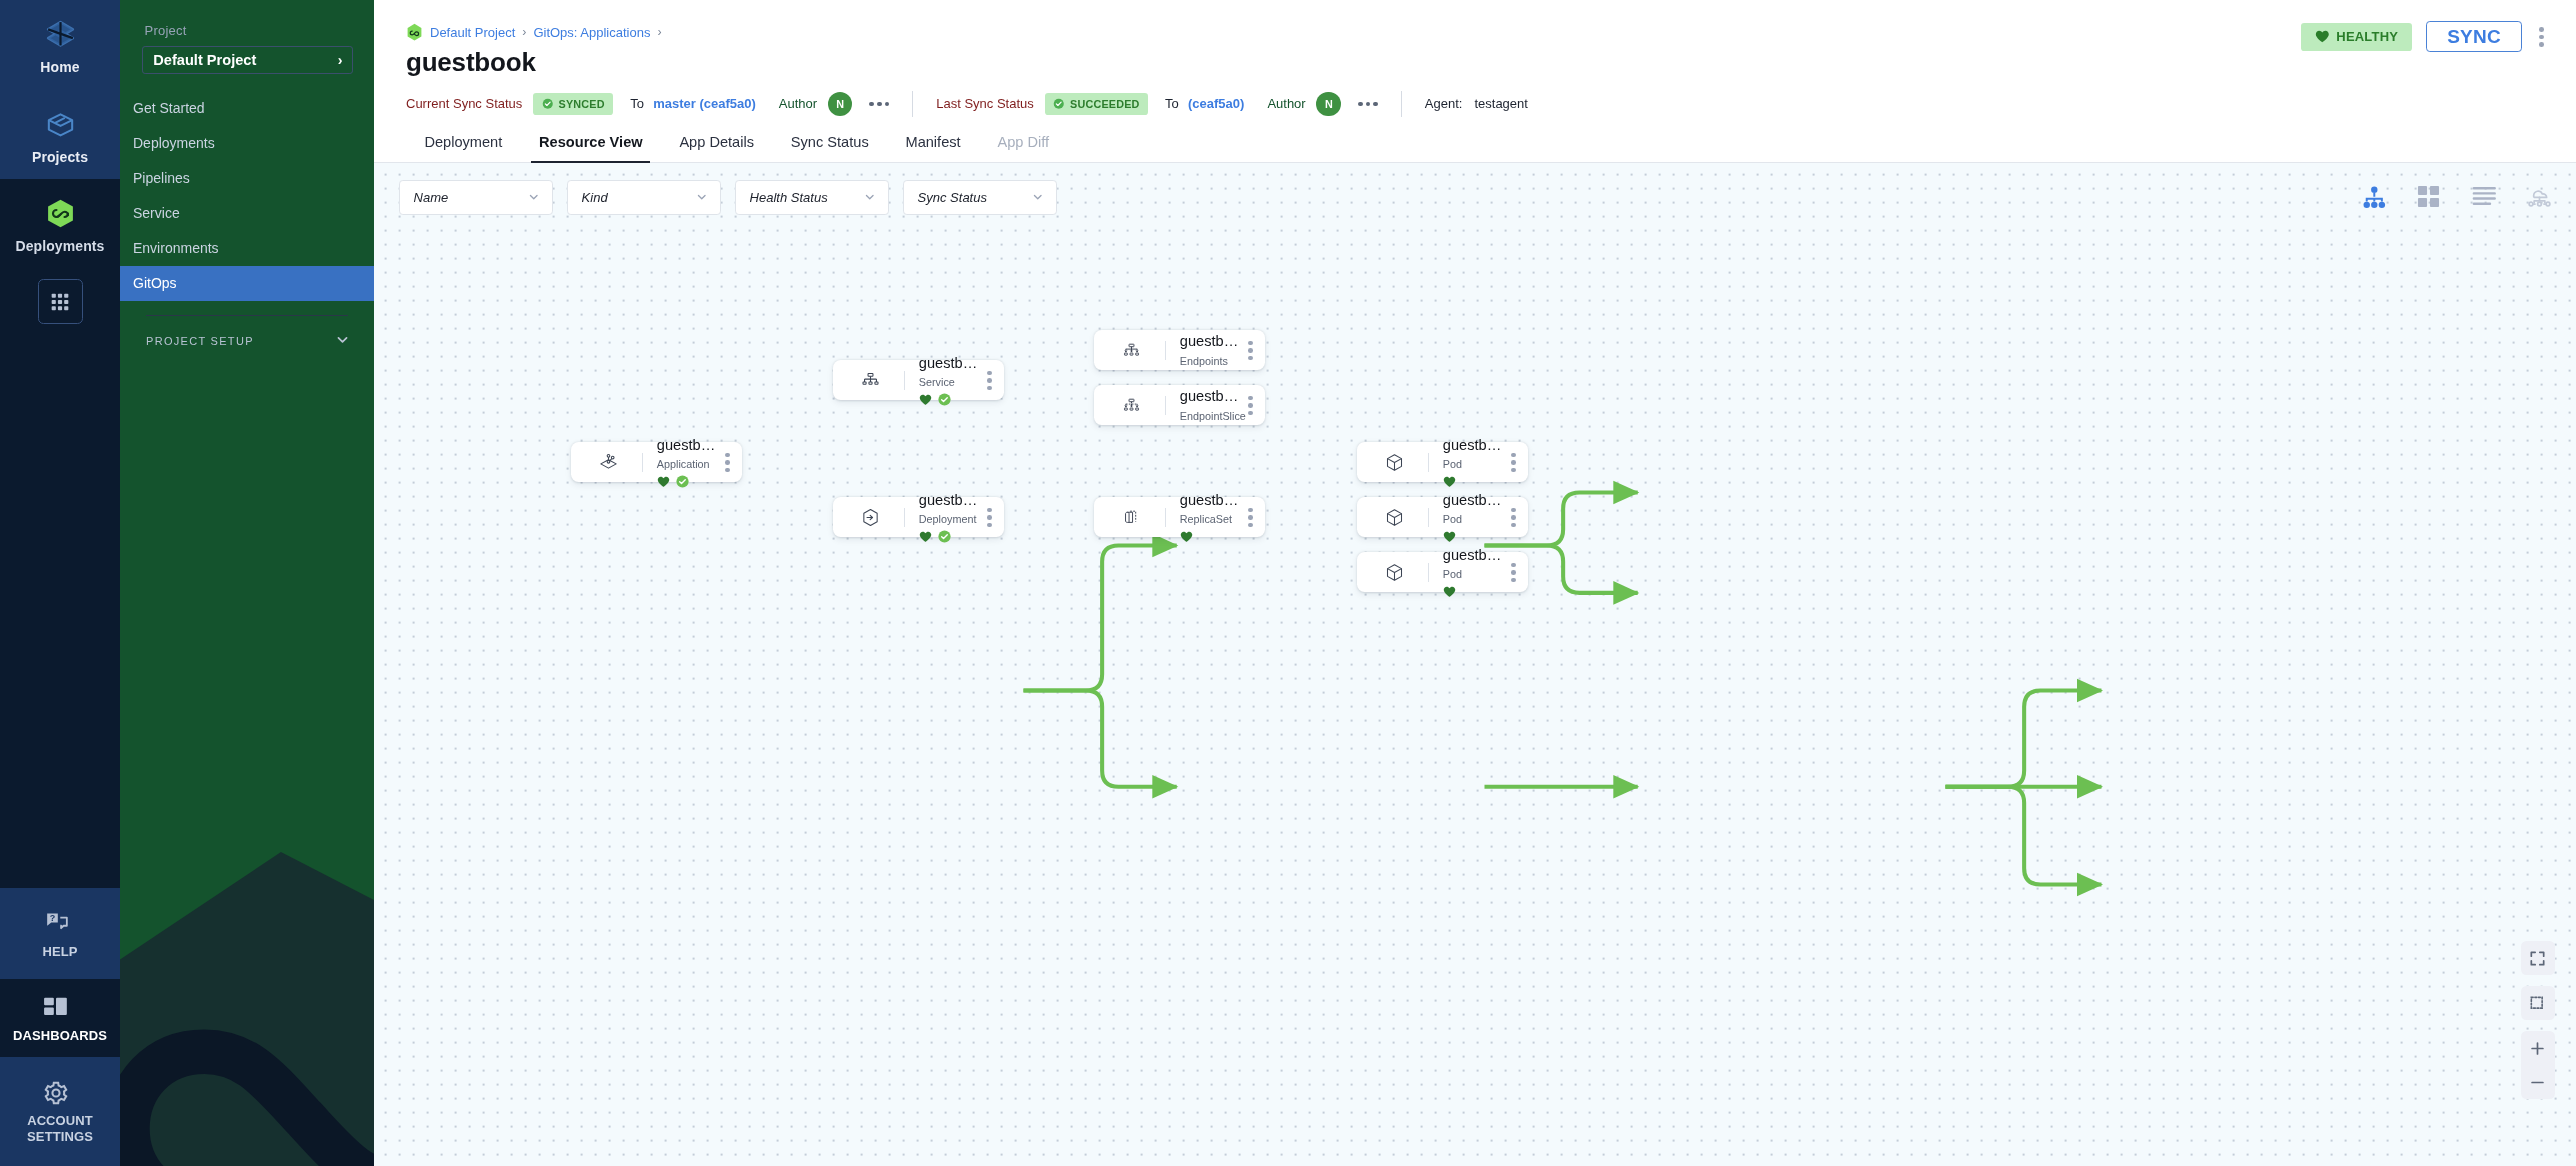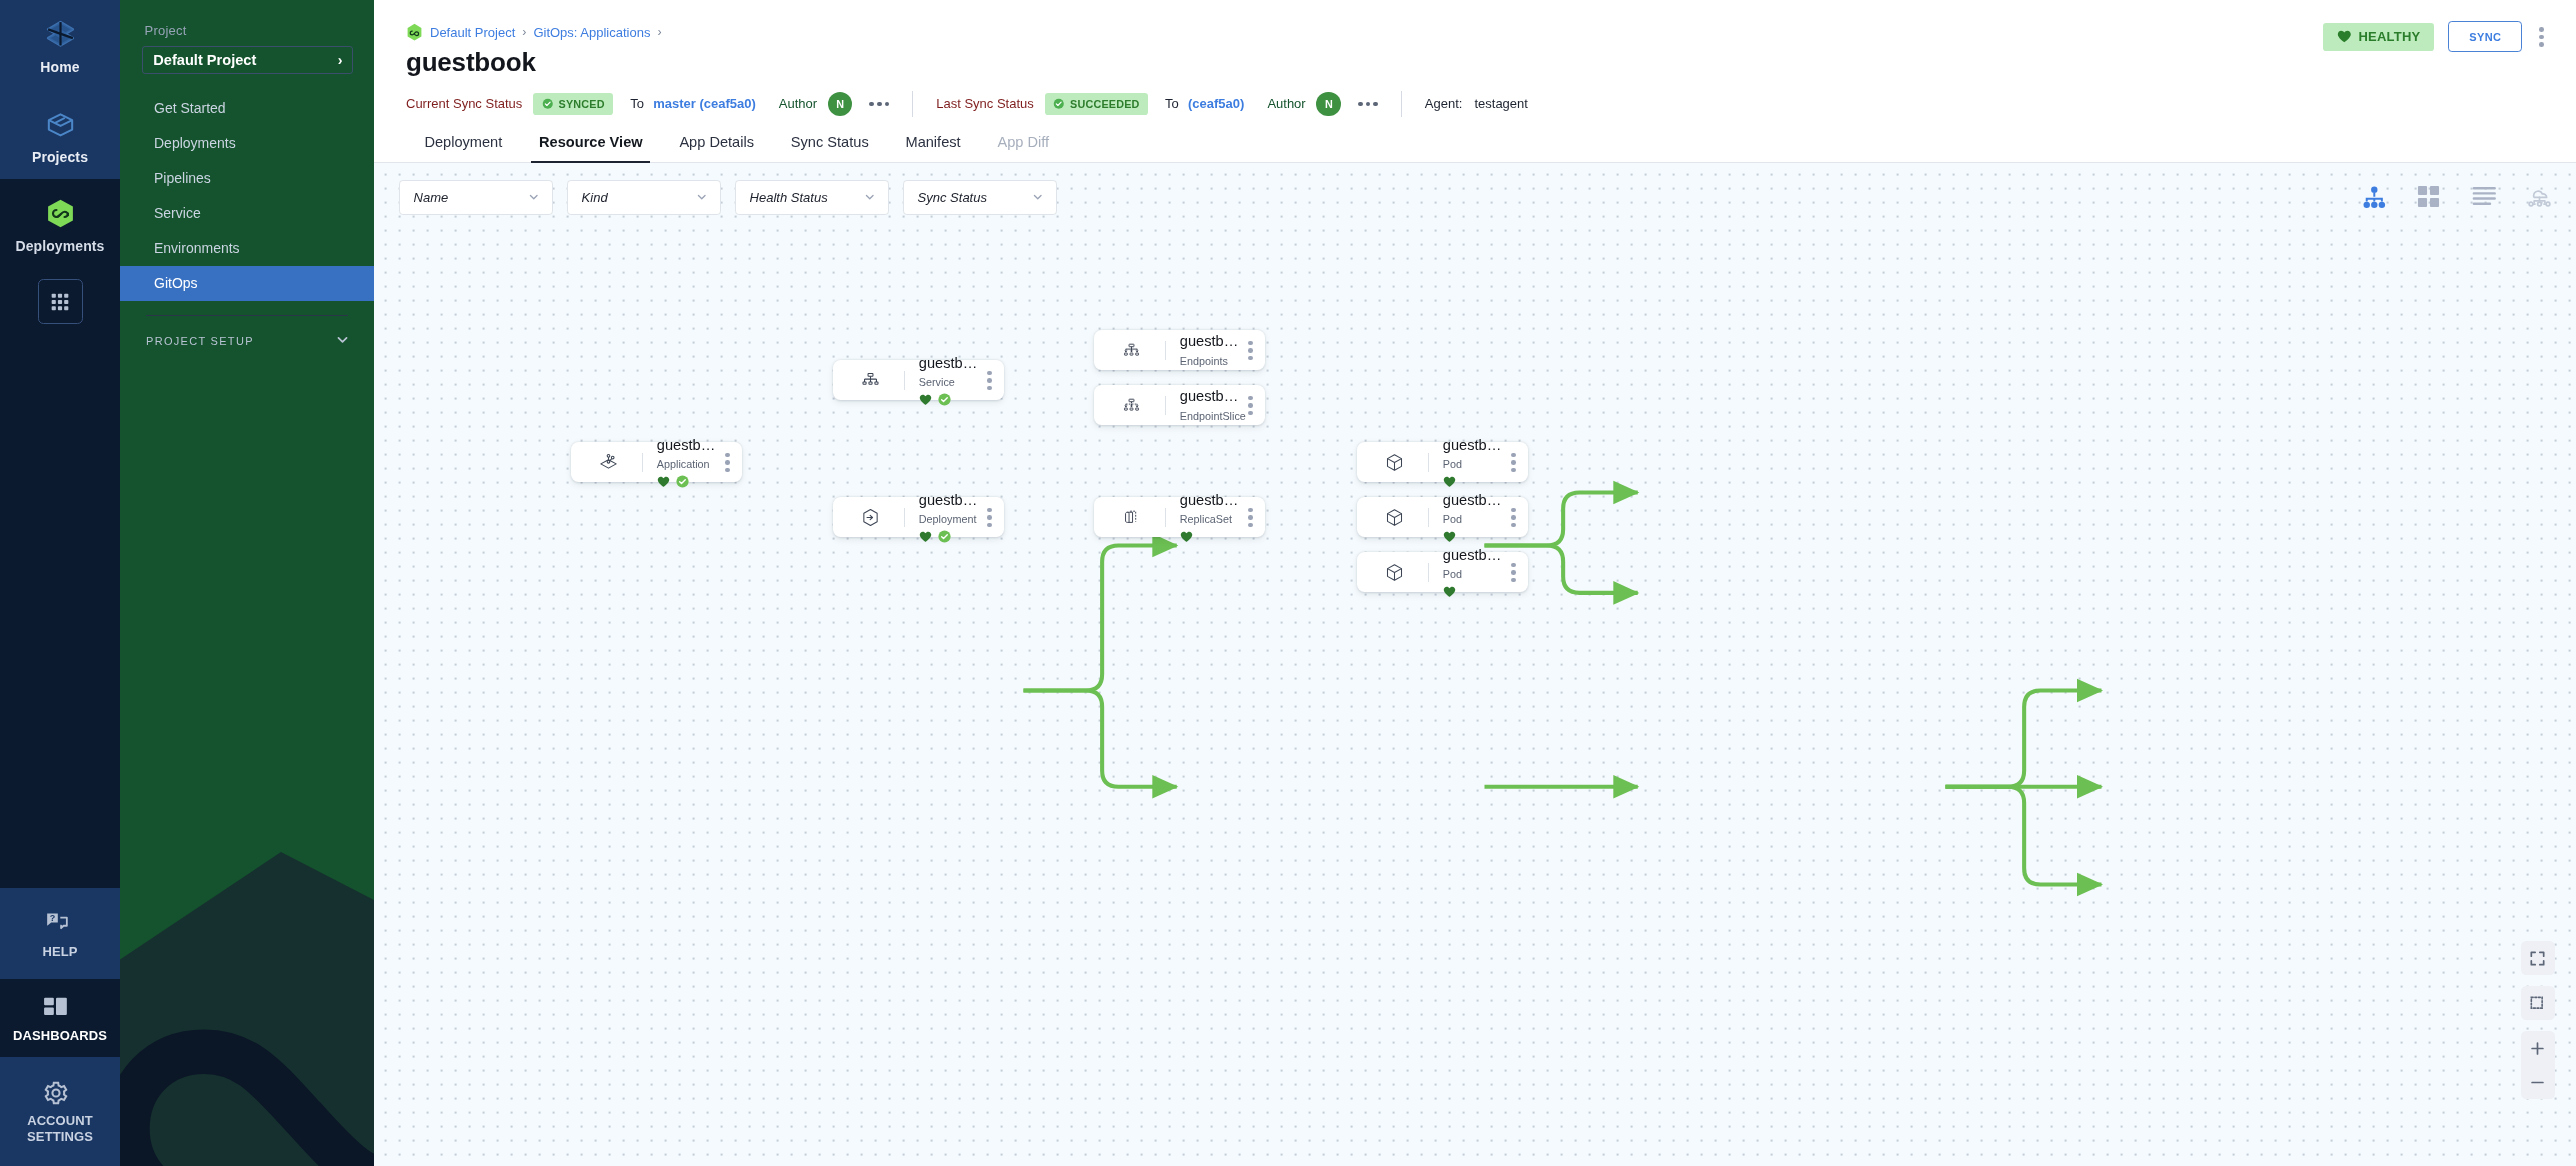--- a/index.html
+++ b/index.html
@@ -60,21 +60,21 @@
   .proj-pill {
     margin: 0 21.5px; height: 28px; border: 0.8px solid #3b4f6d; border-radius: 3.1px;
     display: flex; align-items: center; justify-content: space-between;
     padding: 0 9.2px 0 10.8px; cursor: pointer;
   }
   .proj-pill span.t { font-size: 14.6px; font-weight: 700; color: #ffffff; }
   .proj-pill .chev { color: #ffffff; font-size: 14px; font-weight: 700; line-height: 1; }
   .side-nav { margin-top: 17px; }
   .side-link {
     height: 35px; display: flex; align-items: center;
-    padding: 0 34px; font-size: 14px; color: #cbd4e2; cursor: pointer;
+    padding: 0 13px; font-size: 14px; color: #cbd4e2; cursor: pointer;
   }
   .side-link.active { background: #3971c2; color: #ffffff; font-weight: 400; }
   .side-div { height: 0.8px; background: #2a3648; margin: 14px 26px 0; }
   .side-sec {
     height: 38px; display: flex; align-items: center; justify-content: space-between;
     padding: 0 24.6px 0 26px; margin-top: 6.1px; cursor: pointer;
   }
   .side-sec .lbl { font-size: 11px; letter-spacing: 1.3px; color: #b9c3d4; font-weight: 400; }
 
   
@@ -91,21 +91,21 @@
   .title-actions { margin-left: auto; display: flex; align-items: center; gap: 14px;
                    padding-right: 6.1px; margin-top: -26px; }
   .badge-healthy {
     background: #bdebbd; color: #2a7d2a; border-radius: 3.1px;
     height: 28px; padding: 0 14px; display: flex; align-items: center; gap: 7px;
     font-size: 13px; font-weight: 700; letter-spacing: 0.2px;
   }
   .heart-lg { width: 14.6px; height: 13px; }
   .sync-btn {
     height: 31px; padding: 0 20px; border: 0.8px solid #4a82d6; border-radius: 3.8px;
-    background: #fff; color: #3d7de0; font-size: 11px; font-weight: 700;
+    background: #fff; color: #3d7de0; font-size: 19px; font-weight: 700;
     display: flex; align-items: center; cursor: pointer; letter-spacing: 0.3px;
   }
   .kebab-v { display: flex; flex-direction: column; gap: 3.1px; cursor: pointer; padding: 3.1px; }
   .kebab-v i { width: 4.6px; height: 4.6px; border-radius: 50%; background: #9aa3b5; display:block; }
 
   
   .meta-row { display: flex; align-items: center; gap: 0; padding: 10.8px 0 0 32px;
               font-size: 13px; color: #2b3140; height: 40px; }
   .meta-lbl { color: #7f1d1d; margin-right: 10.8px; }
   .chip {

